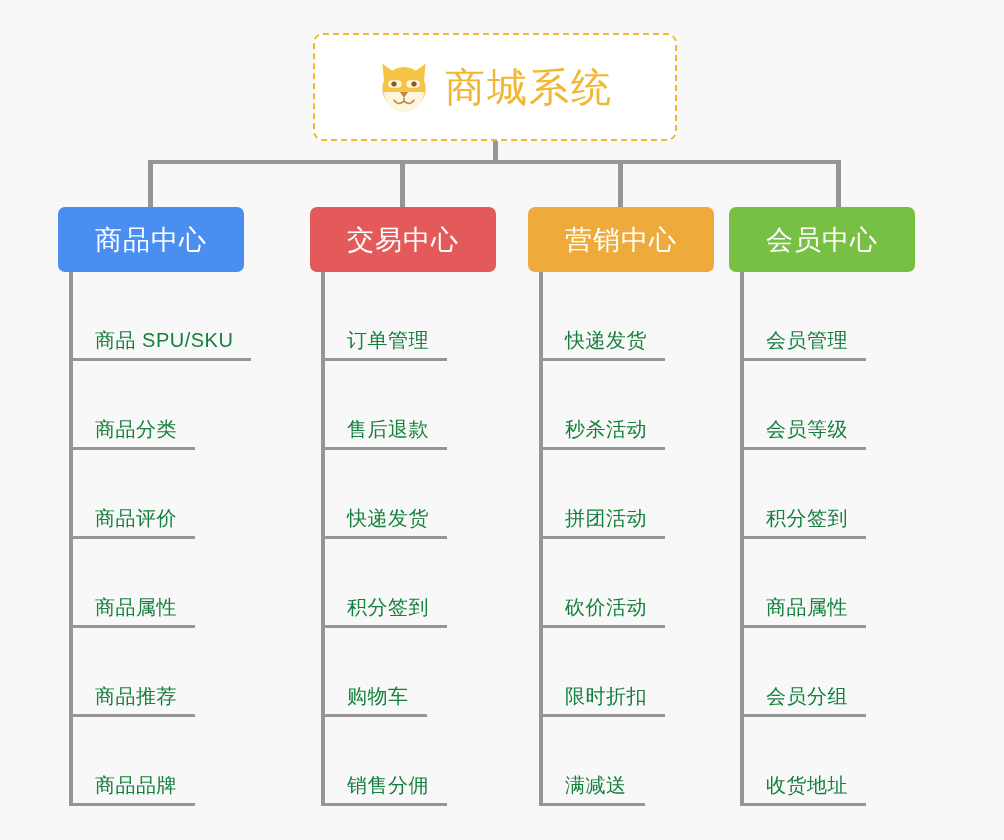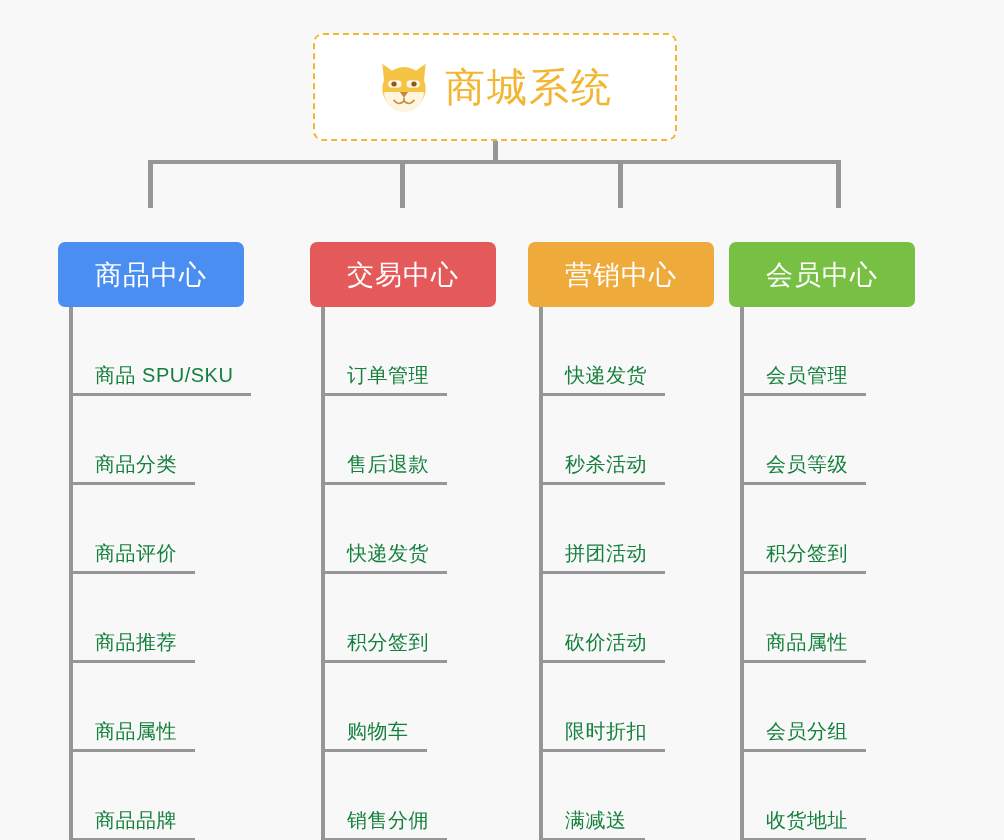--- a/index.html
+++ b/index.html
@@ -79,21 +79,20 @@
     width: 186px;
   }
   .cat-box {
     box-sizing: border-box;
     width: 186px;
     height: 65px;
     border-radius: 7px;
     display: flex;
     align-items: center;
     justify-content: center;
-    margin-top: 35px;
   }
   .cat-label {
     font-size: 27px;
     color: #ffffff;
     letter-spacing: 1px;
     white-space: nowrap;
   }
 
   
   .leaf-list {
@@ -170,24 +169,24 @@
       <div class="leaf-item">
           <div class="leaf-inner"><span class="leaf-label">商品 SPU/SKU</span></div>
         </div>
       <div class="leaf-item">
           <div class="leaf-inner"><span class="leaf-label">商品分类</span></div>
         </div>
       <div class="leaf-item">
           <div class="leaf-inner"><span class="leaf-label">商品评价</span></div>
         </div>
       <div class="leaf-item">
+          <div class="leaf-inner"><span class="leaf-label">商品属性</span></div>
+        </div>
+      <div class="leaf-item">
           <div class="leaf-inner"><span class="leaf-label">商品推荐</span></div>
-        </div>
-      <div class="leaf-item">
-          <div class="leaf-inner"><span class="leaf-label">商品属性</span></div>
         </div>
       <div class="leaf-item">
           <div class="leaf-inner"><span class="leaf-label">商品品牌</span></div>
         </div>
     </div>
   </div>
 
   <div class="column" style="left:310px;">
     <div class="cat-box" style="background: rgb(228, 89, 90);">
       <span class="cat-label">交易中心</span>

